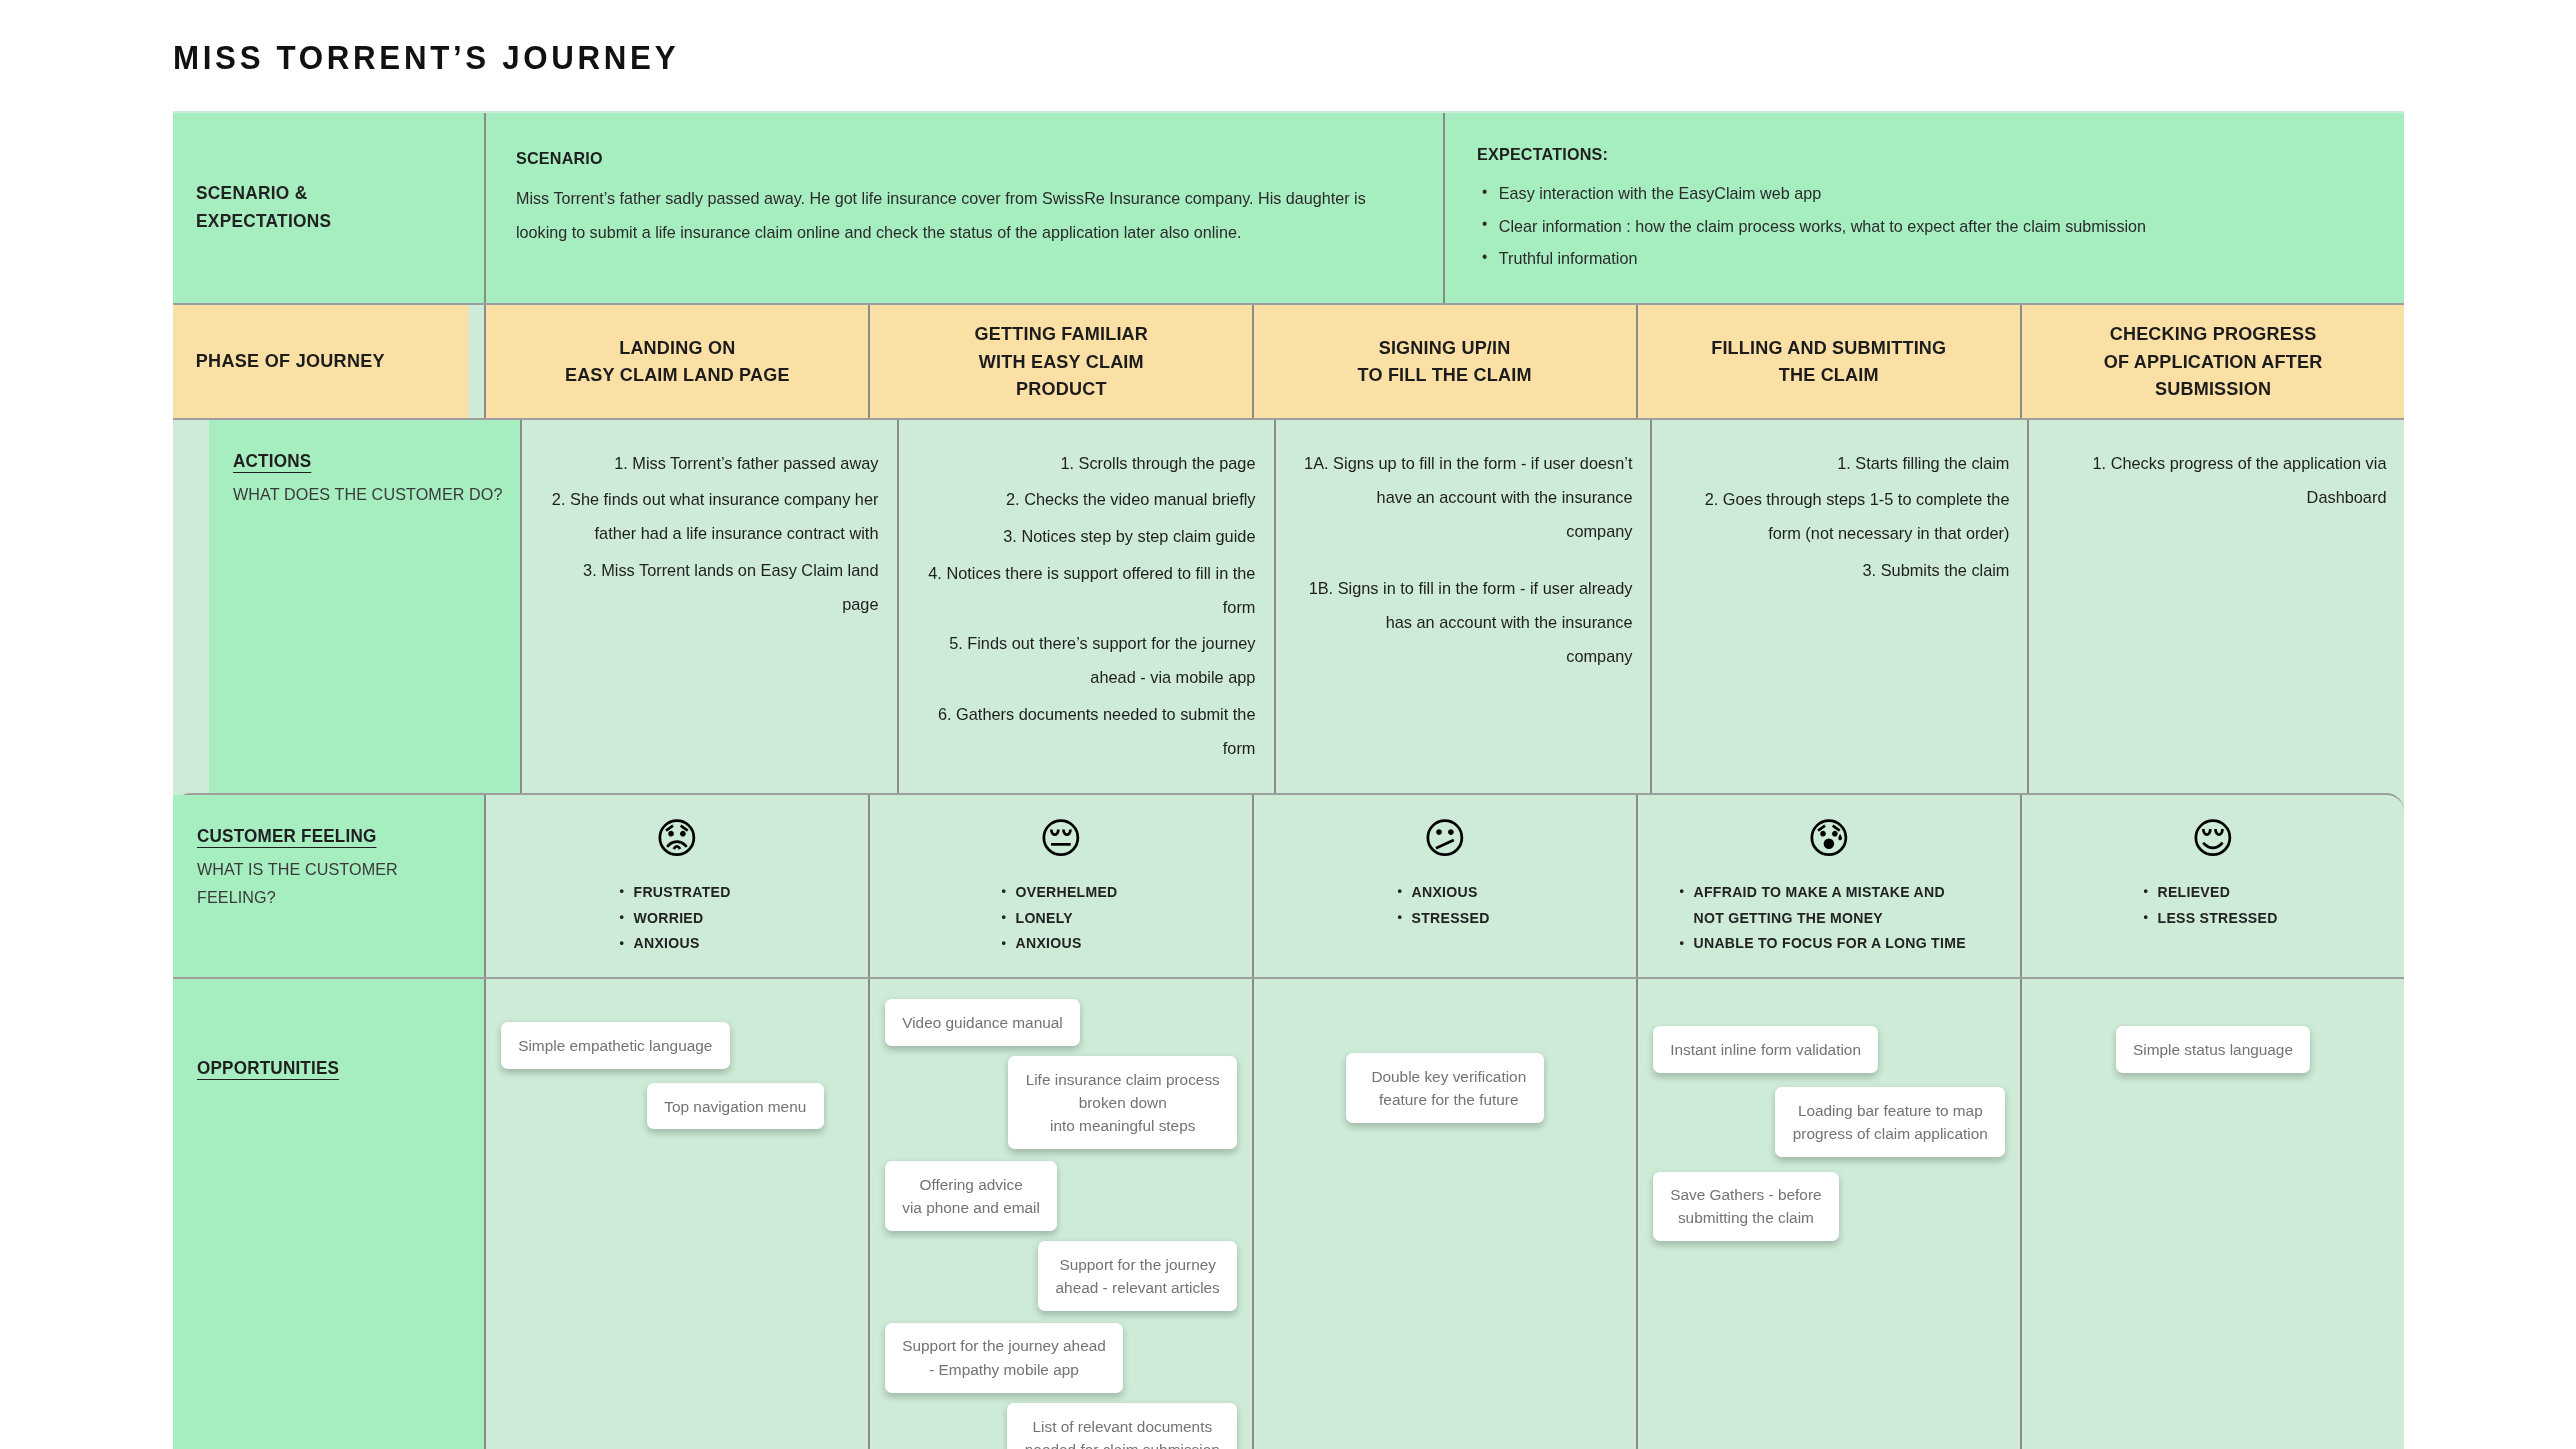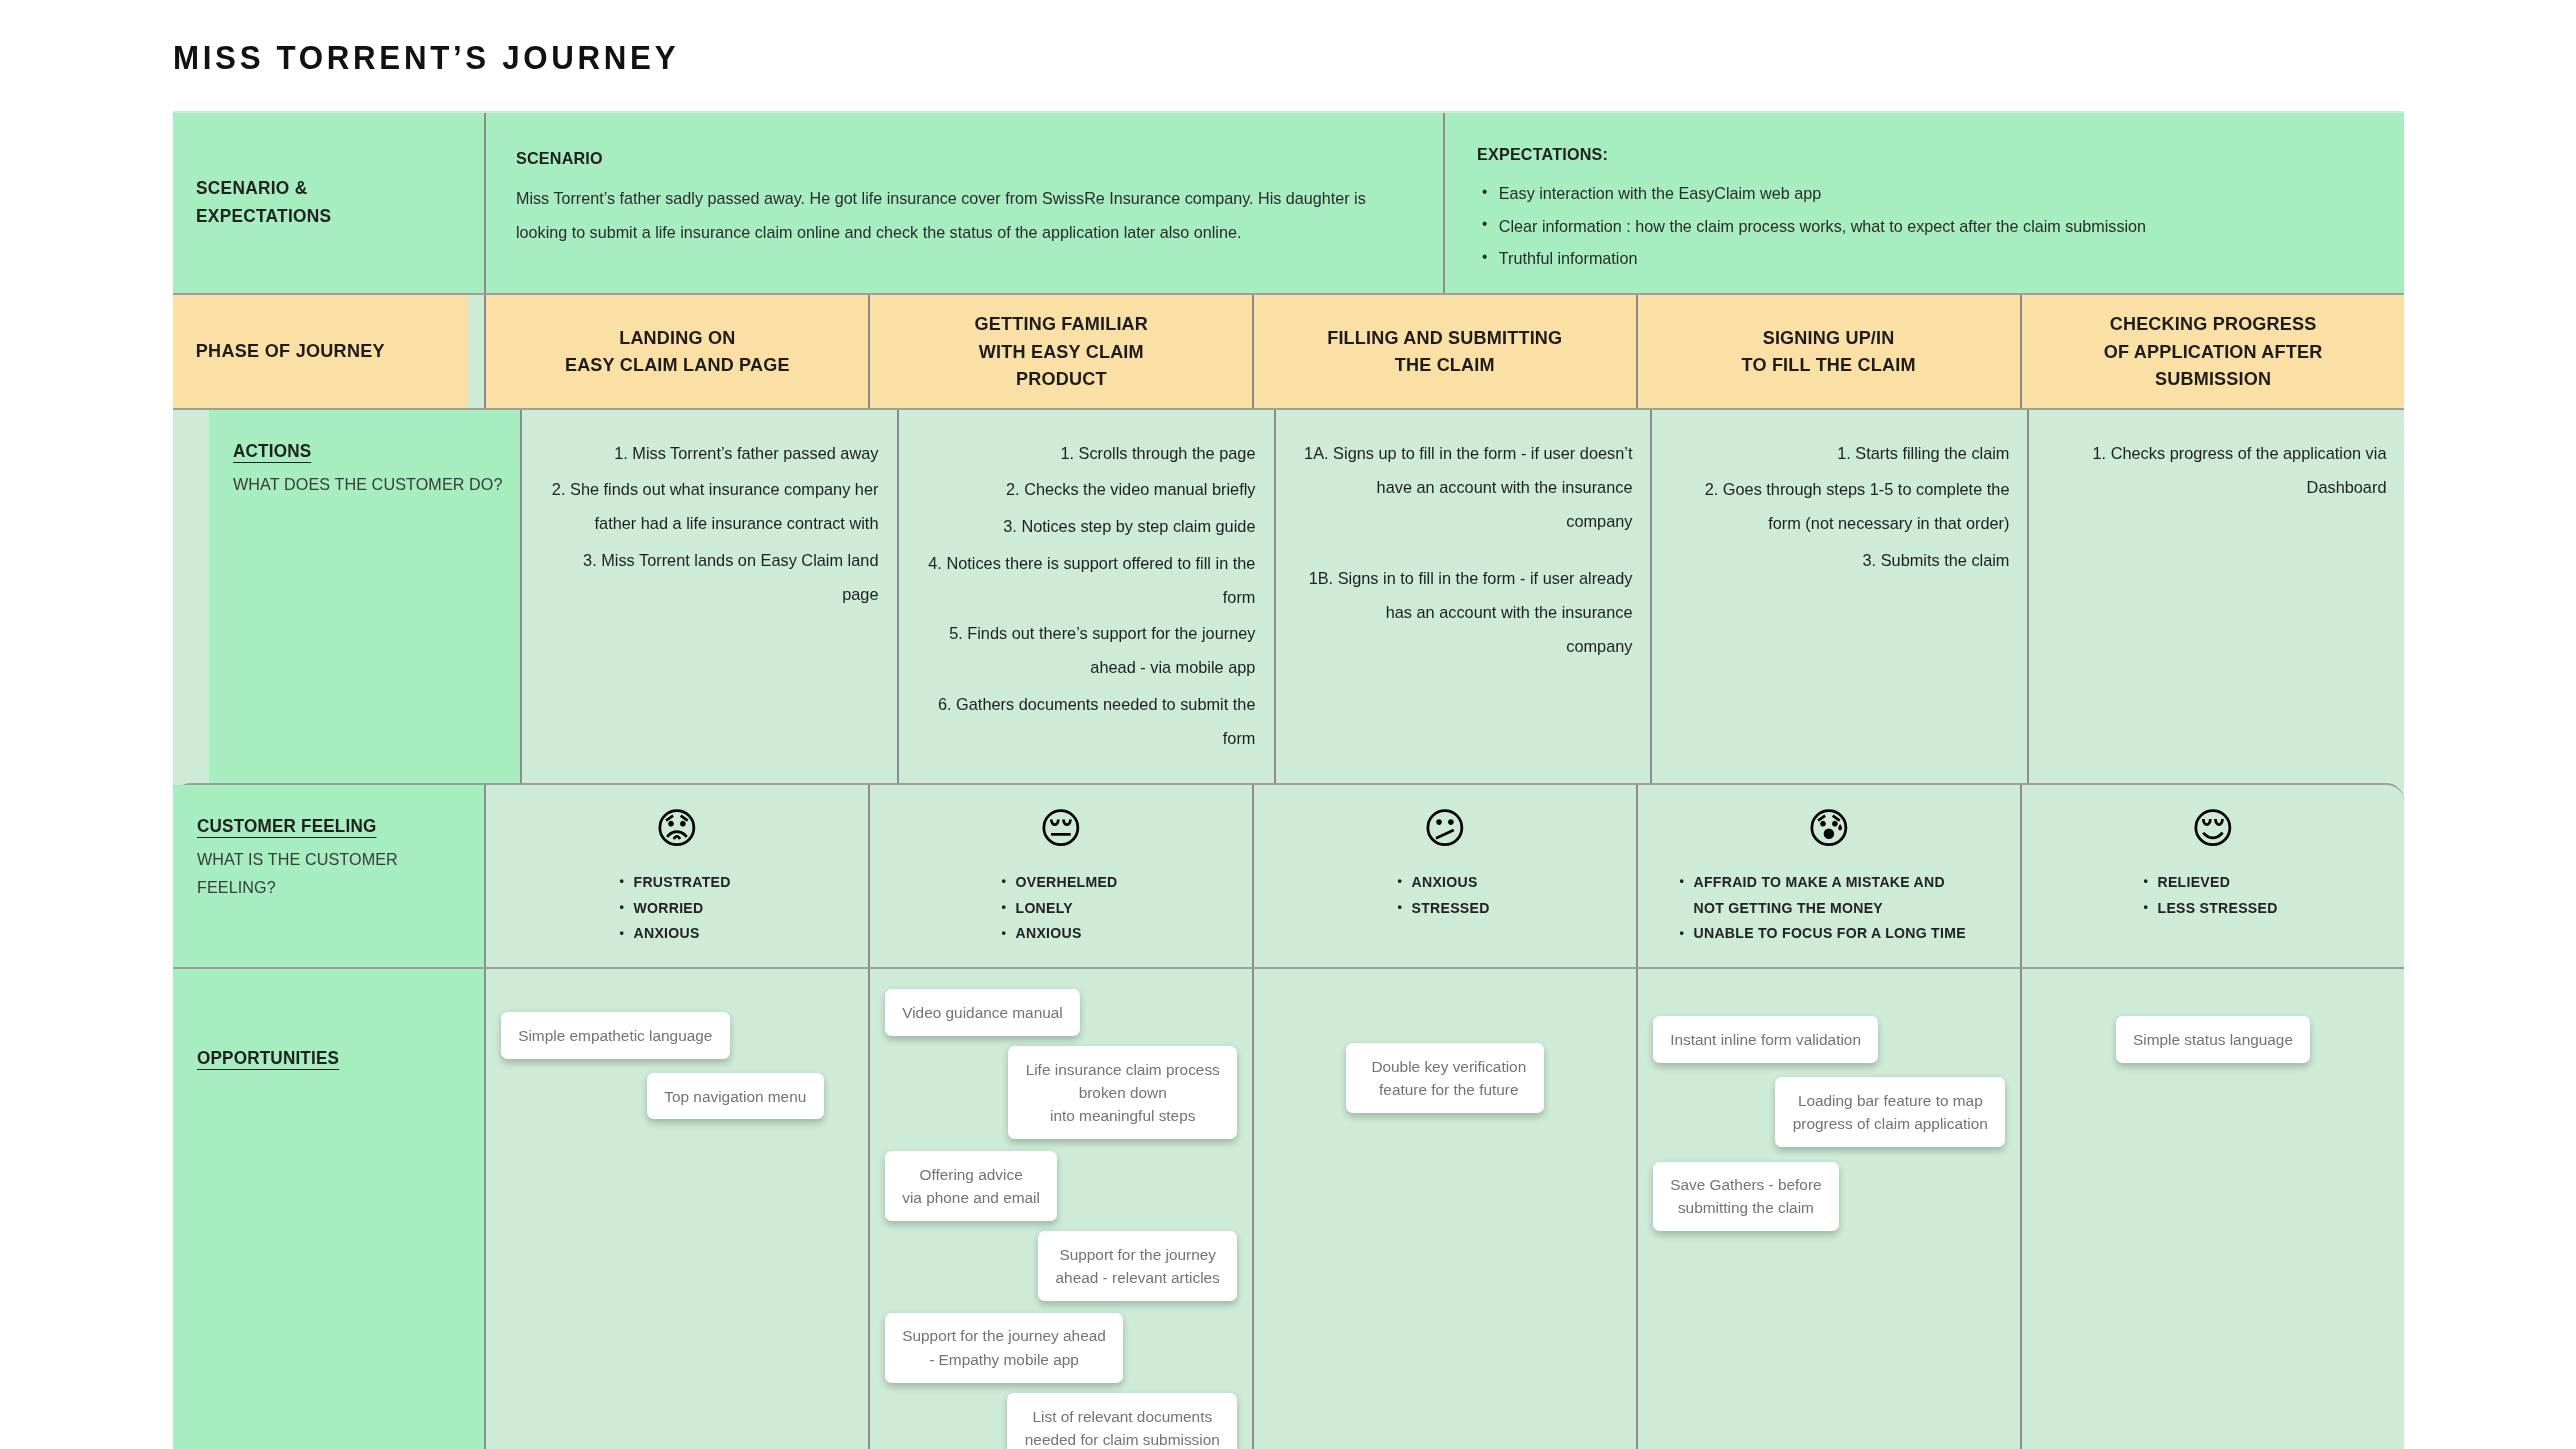--- a/index.html
+++ b/index.html
@@ -62,21 +62,21 @@
     letter-spacing: 0.3px;
     color: #222; line-height: 1.55;
     transform: scaleX(0.96); transform-origin: left center;
   }
   .scenario-body {
     flex: 1 1 0; min-width: 0;
     padding: 36px 32px 20px 29.5px;
   }
   .scenario-exp {
     flex: 1 1 0; min-width: 0;
-    padding: 32px 32px 18px 32px;
+    padding: 32px 32px 28px 32px;
   }
   .kicker {
     font-weight: 700; font-size: 17px; color: #1f1f1f;
     letter-spacing: 0.2px; margin-bottom: 13.4px;
     transform: scaleX(0.95); transform-origin: left center;
   }
   .scen-text {
     font-size: 17px; color: #2b2b2b; line-height: 2.0;
     transform: scaleX(0.95); transform-origin: left top;
     width: 105%;
@@ -225,28 +225,28 @@
       </div>
       <div class="cell phase-col phase-head">
         <div>
           <span>GETTING FAMILIAR</span>
           <span>WITH EASY CLAIM</span>
           <span>PRODUCT</span>
         </div>
       </div>
       <div class="cell phase-col phase-head">
         <div>
+          <span>SIGNING UP/IN</span>
+          <span>TO FILL THE CLAIM</span>
+        </div>
+      </div>
+      <div class="cell phase-col phase-head">
+        <div>
           <span>FILLING AND SUBMITTING</span>
           <span>THE CLAIM</span>
-        </div>
-      </div>
-      <div class="cell phase-col phase-head">
-        <div>
-          <span>SIGNING UP/IN</span>
-          <span>TO FILL THE CLAIM</span>
         </div>
       </div>
       <div class="cell phase-col phase-head">
         <div>
           <span>CHECKING PROGRESS</span>
           <span>OF APPLICATION AFTER</span>
           <span>SUBMISSION</span>
         </div>
       </div>
     </div>

